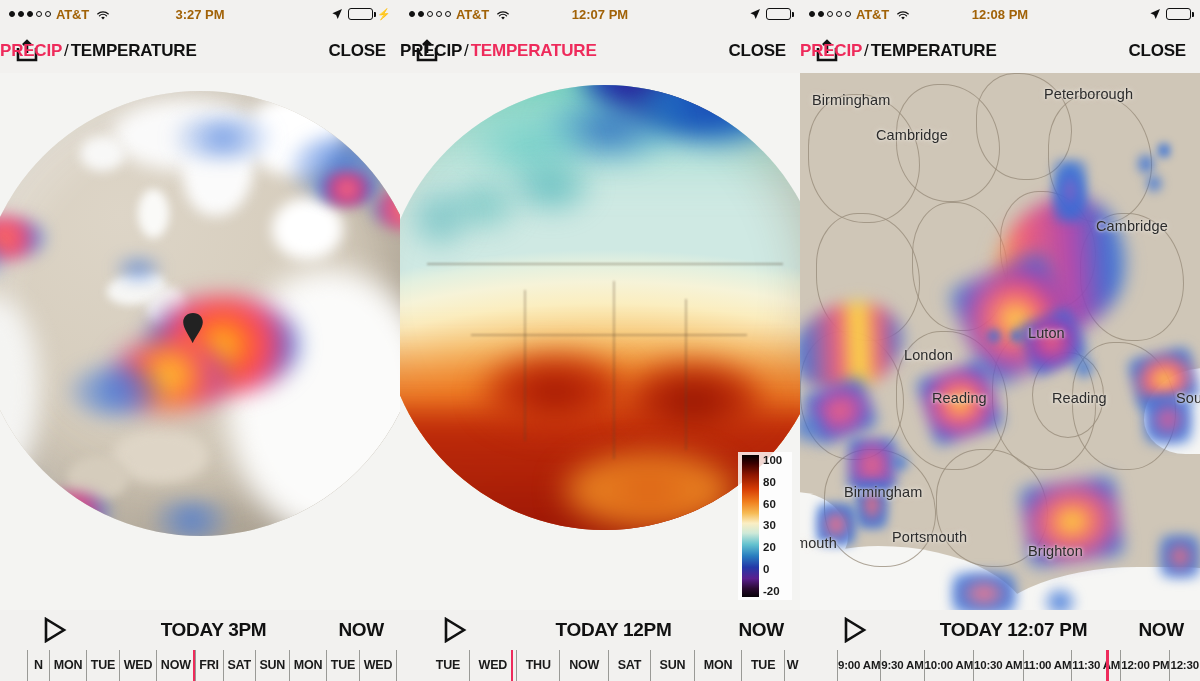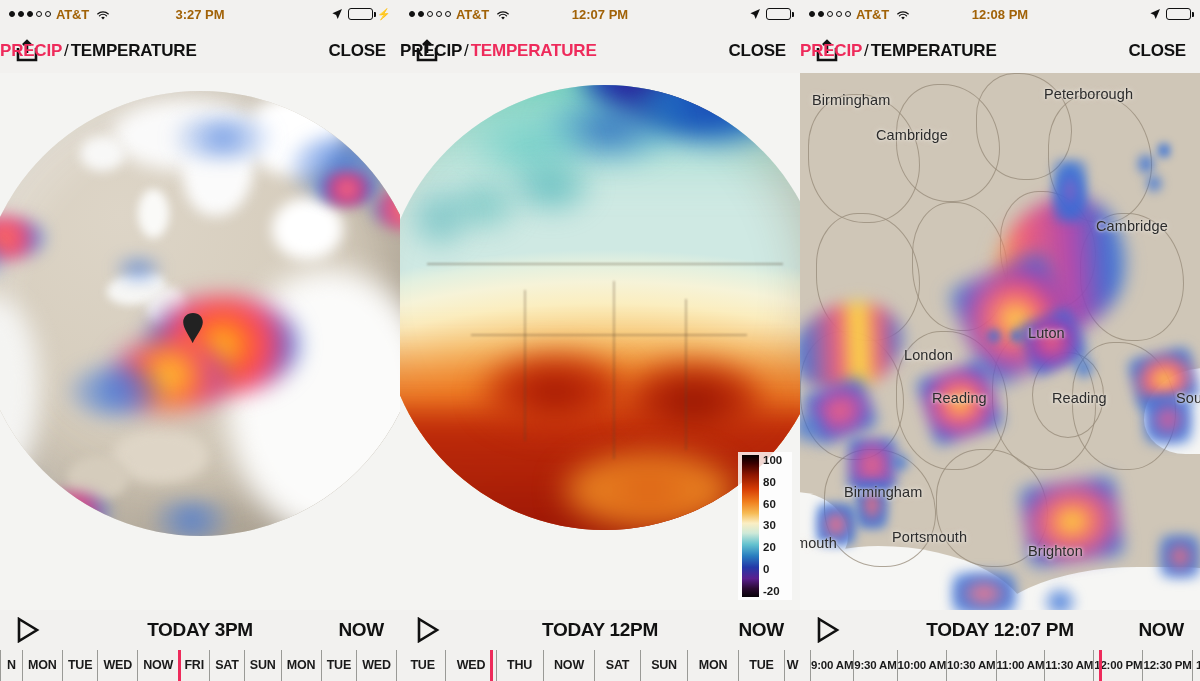--- a/index.html
+++ b/index.html
@@ -113,21 +113,21 @@
       #2438a8 79%, #5a1f8e 87%, #2b0b33 94%, #090409 100%);
   }
   .legend-ticks{
     flex:1; display:flex; flex-direction:column; justify-content:space-between;
     padding-left:4px; font-size:11.5px; font-weight:bold; color:#1b1b1b; line-height:1;
   }
 
   
   .bottom{
     position:absolute; left:0; right:0; bottom:0; height:71px;
-    background:#f2f1ef; z-index:40;
+    background:#f2f1ef; z-index:40;padding-left:27px;
   }
   .bottom-top{
     position:relative; height:40px;
     display:flex; align-items:center; padding:0 16px;
   }
   .play-btn{ width:24px; height:26px; cursor:pointer; flex:0 0 auto;}
   .today-label{
     position:absolute; left:0; right:0; text-align:center;
     font-size:19px; font-weight:bold; color:#111; letter-spacing:-0.3px;
     pointer-events:none;

